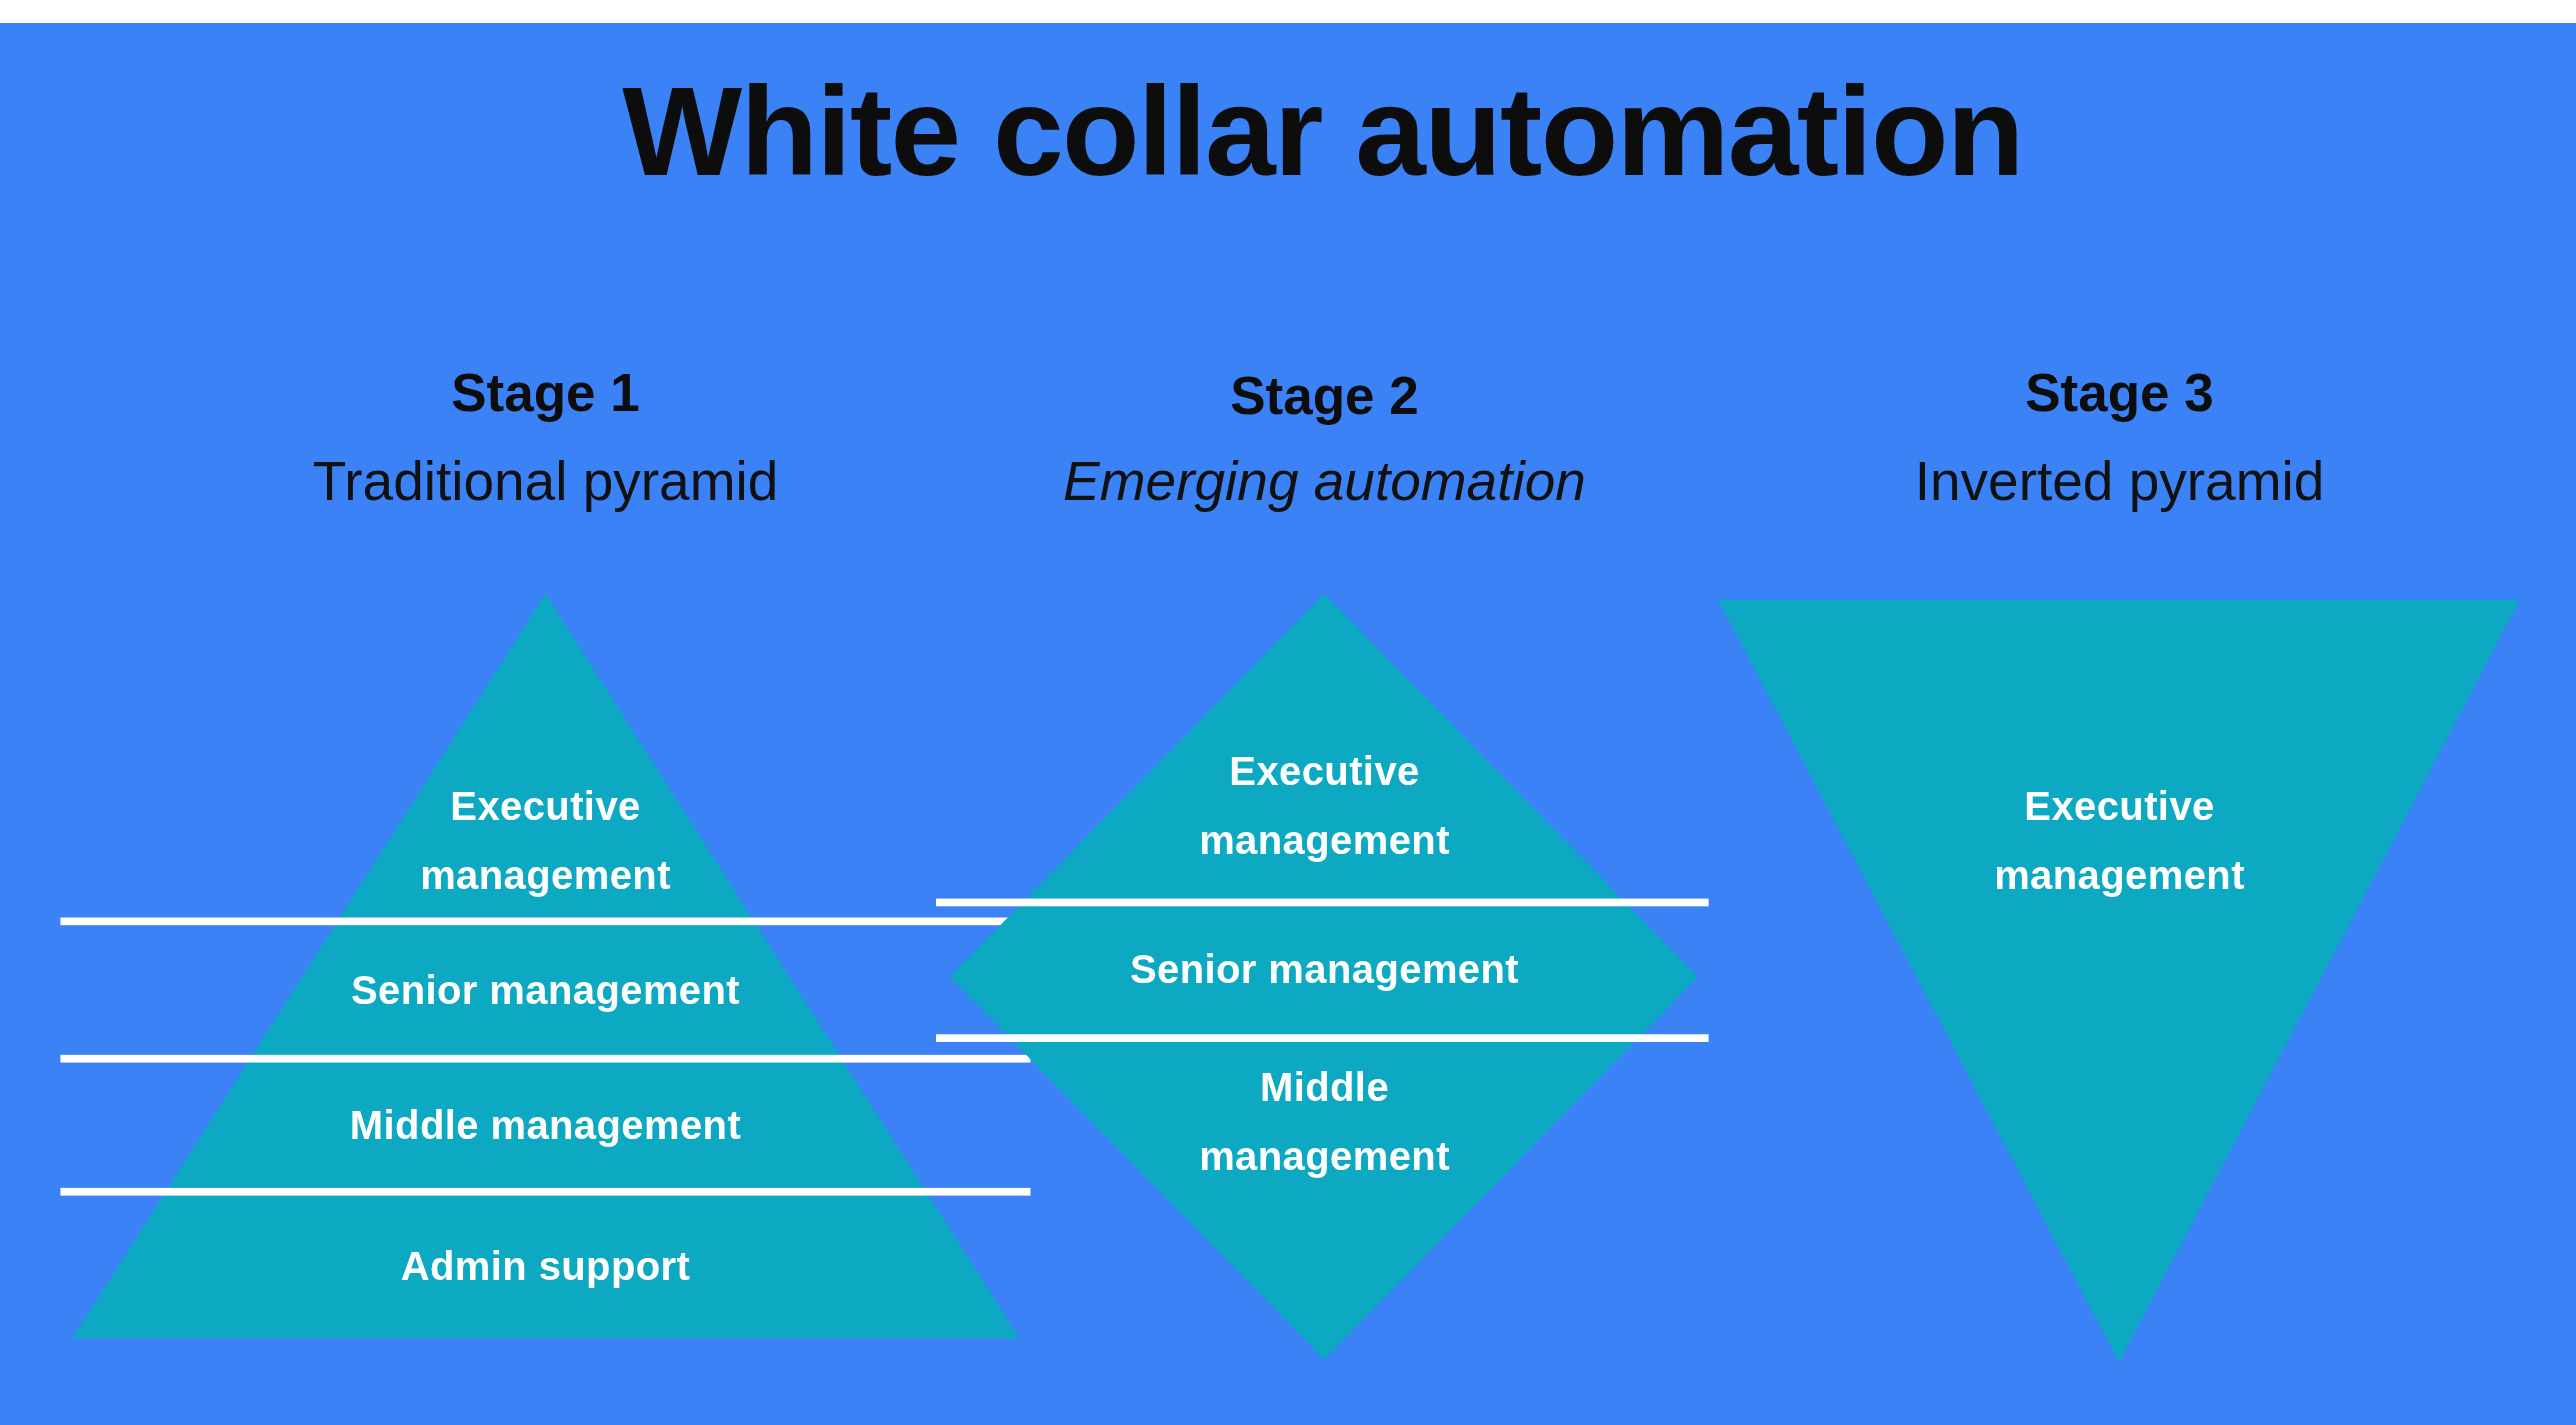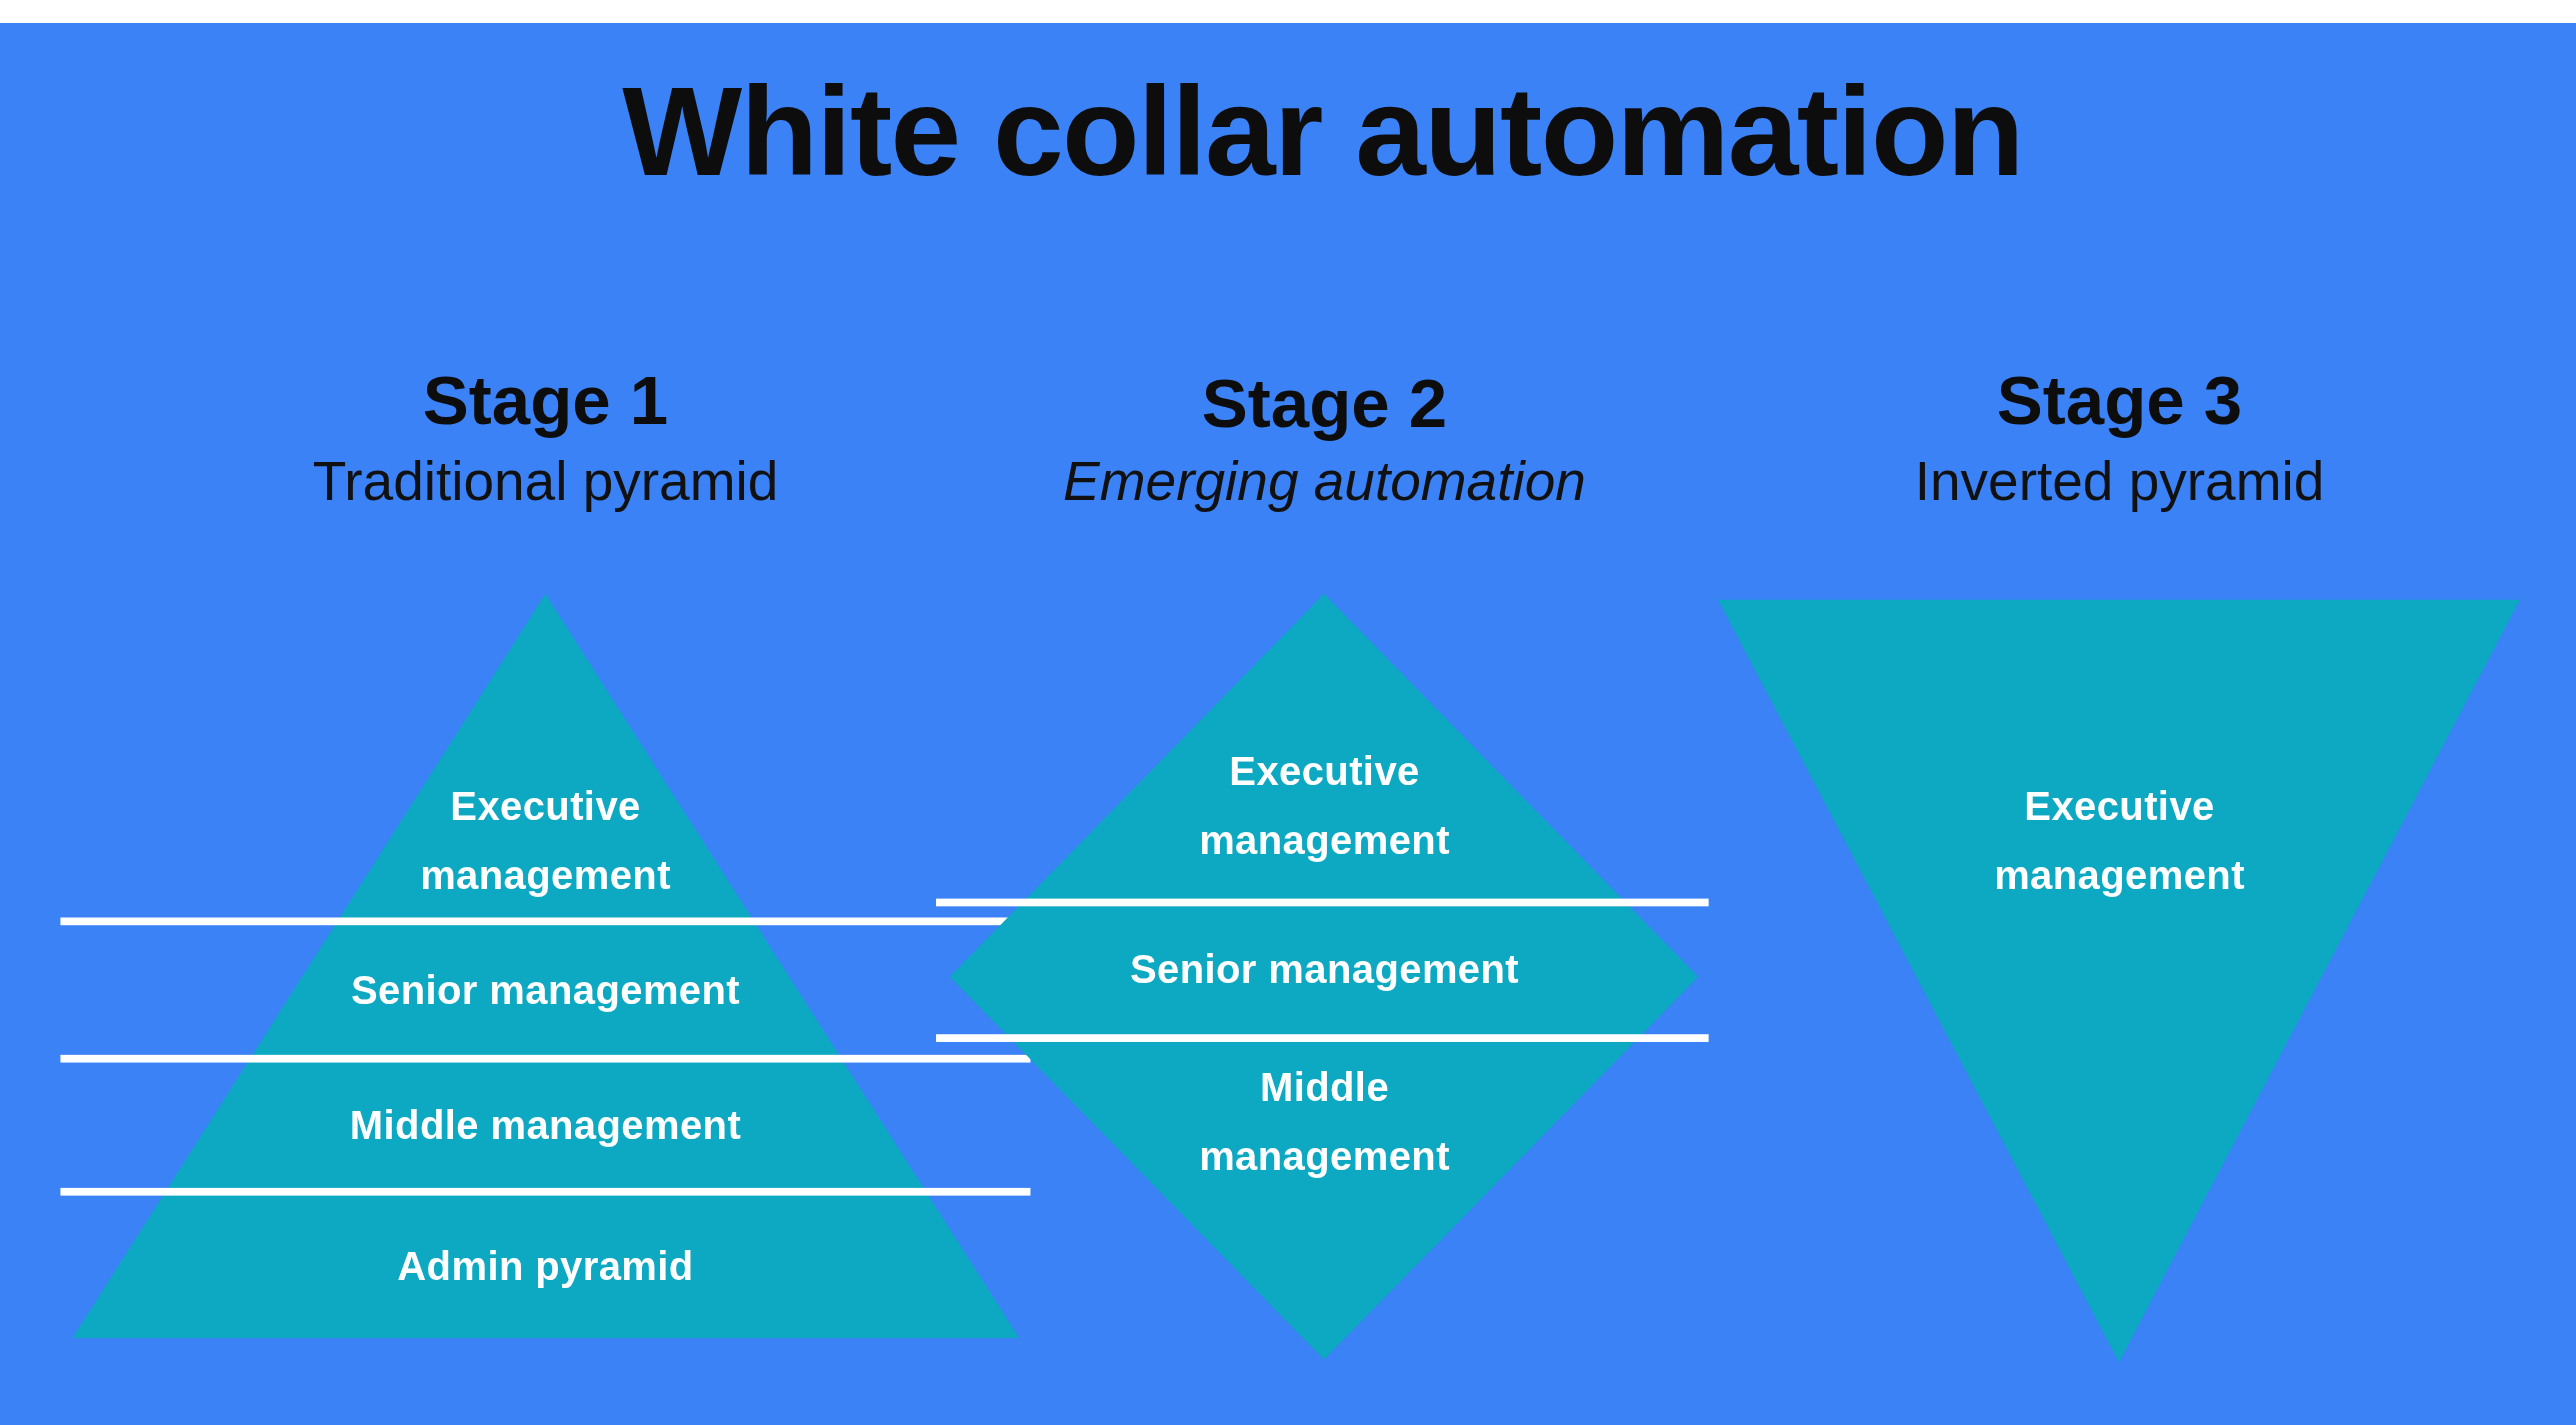--- a/index.html
+++ b/index.html
@@ -30,21 +30,21 @@
     font-size: 127px;
     line-height: 1;
     font-weight: bold;
     letter-spacing: -1.7px;
     color: #0d0d0d;
   }
   .stage-label {
     position: absolute;
     width: 773px;
     text-align: center;
-    font-size: 69px;
+    font-size: 53px;
     line-height: 1;
     font-weight: bold;
     color: #0d0d0d;
   }
   .stage-subtitle {
     position: absolute;
     width: 859px;
     text-align: center;
     font-size: 55px;
     line-height: 1;
@@ -90,21 +90,21 @@
   <div class="stage-label" style="left:938px; top:346px;">Stage 2</div>
   <div class="stage-subtitle" style="left:895px; top:431px;font-style:italic;">Emerging automation</div>
 
   <div class="stage-label" style="left:1733px; top:343px;">Stage 3</div>
   <div class="stage-subtitle" style="left:1690px; top:431px;">Inverted pyramid</div>
 
   <div class="level-label" style="left:159px; top:749px;">Executive
 management</div>
   <div class="level-label" style="left:159px; top:933px;">Senior management</div>
   <div class="level-label" style="left:159px; top:1068px;">Middle management</div>
-  <div class="level-label" style="left:159px; top:1209px;">Admin pyramid</div>
+  <div class="level-label" style="left:159px; top:1209px;">Admin support</div>
 
   <div class="level-label" style="left:938px; top:714px;">Executive
 management</div>
   <div class="level-label" style="left:938px; top:912px;">Senior management</div>
   <div class="level-label" style="left:938px; top:1030px;">Middle
 management</div>
 
   <div class="level-label" style="left:1733px; top:749px;">Executive
 management</div>
 

